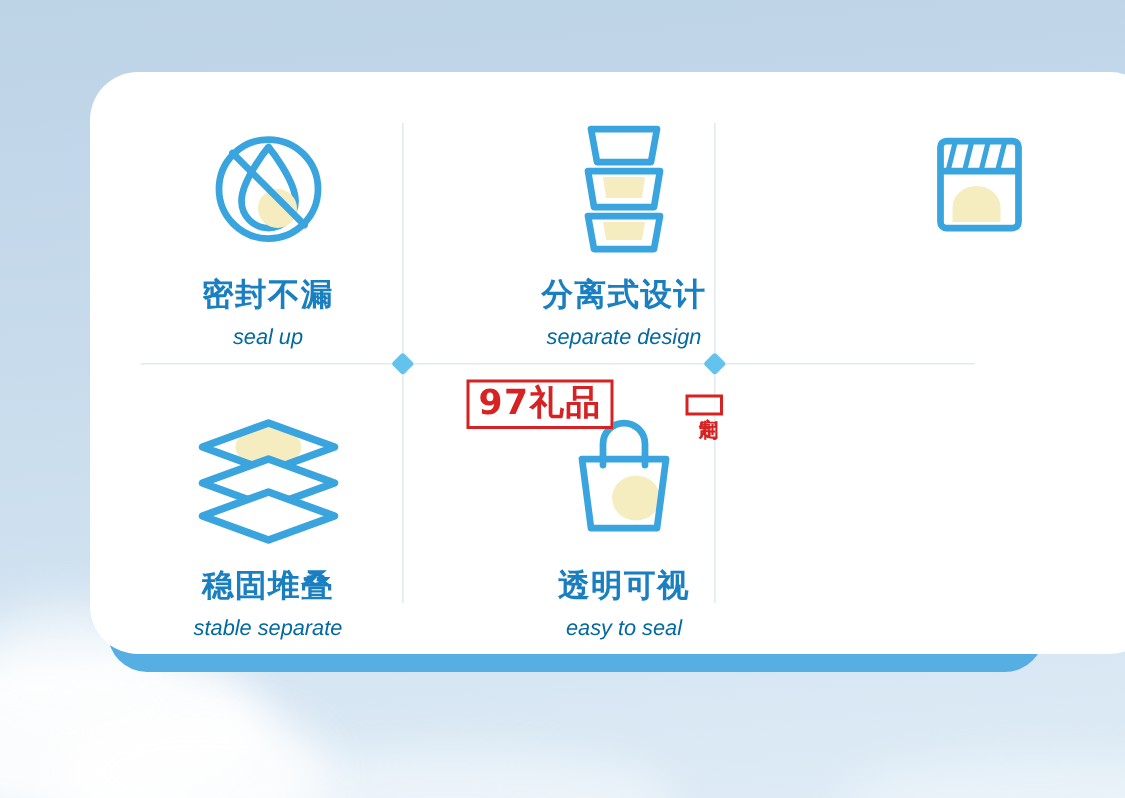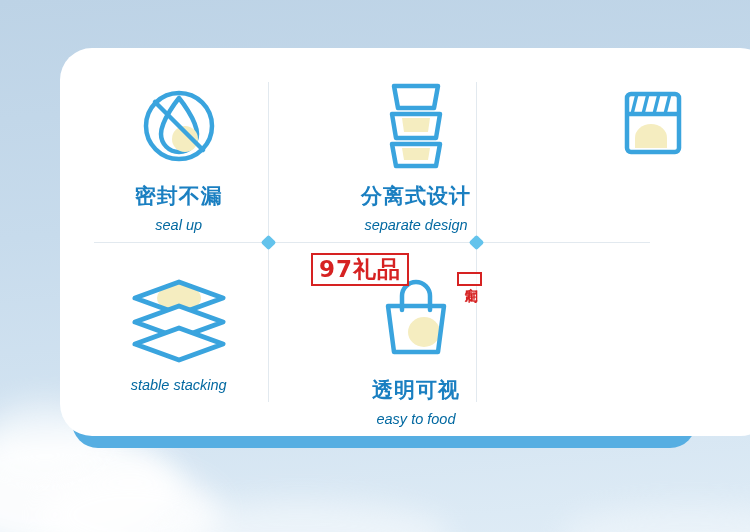--- a/index.html
+++ b/index.html
@@ -132,21 +132,21 @@
   }
   .diamond.d1 { left: 203px; top: 189px; }
   .diamond.d2 { left: 411px; top: 189px; }
 
   
   .watermark {
     position: absolute;
     left: 311px;
     top: 253px;
     display: flex;
-    align-items: flex-end;
+    align-items: center;
     z-index: 5;
     gap: 45px;
   }
   .wm-box {
     border: 2.5px solid #d62222;
     background: rgba(255,255,255,0.82);
     color: #d62222;
     font-family: "DejaVu Sans", "Liberation Sans", sans-serif;
     font-weight: bold;
     font-size: 23px;
@@ -237,33 +237,34 @@
 
       <div class="cell">
         <div class="icon-wrap">
           <svg width="120" height="92" viewBox="0 0 120 92">
             <ellipse cx="60" cy="26" rx="22" ry="14" fill="#f5edc0"></ellipse>
             <path d="M60 10 L104 26 L60 42 L16 26 Z" fill="none" stroke="#3aa4de" stroke-width="5" stroke-linejoin="round"></path>
             <path d="M60 34 L104 50 L60 66 L16 50 Z" fill="#ffffff" stroke="#3aa4de" stroke-width="5" stroke-linejoin="round"></path>
             <path d="M60 56 L104 72 L60 88 L16 72 Z" fill="#ffffff" stroke="#3aa4de" stroke-width="5" stroke-linejoin="round"></path>
           </svg>
         </div>
-        <div class="label-en">stable stacking</div>
+        <div class="label-cn">稳固堆叠</div>
+        <div class="label-en">stable separate</div>
       </div>
 
       <div class="cell">
         <div class="icon-wrap">
           <svg width="96" height="96" viewBox="0 0 96 96">
             <path d="M34 40 L34 26 a14 14 0 0 1 28 0 L62 40" fill="none" stroke="#3aa4de" stroke-width="4.5" stroke-linecap="round"></path>
             <ellipse cx="56" cy="62" rx="16" ry="15" fill="#f5edc0"></ellipse>
             <path d="M20 36 L76 36 L70 82 L26 82 Z" fill="none" stroke="#3aa4de" stroke-width="4.5" stroke-linejoin="round"></path>
           </svg>
         </div>
         <div class="label-cn">透明可视</div>
-        <div class="label-en">easy to food</div>
+        <div class="label-en">easy to seal</div>
       </div>
 
     </div>
   </div>
 
   <div class="watermark">
     <div class="wm-box">97礼品</div>
     <div class="wm-side">定制</div>
   </div>
 

